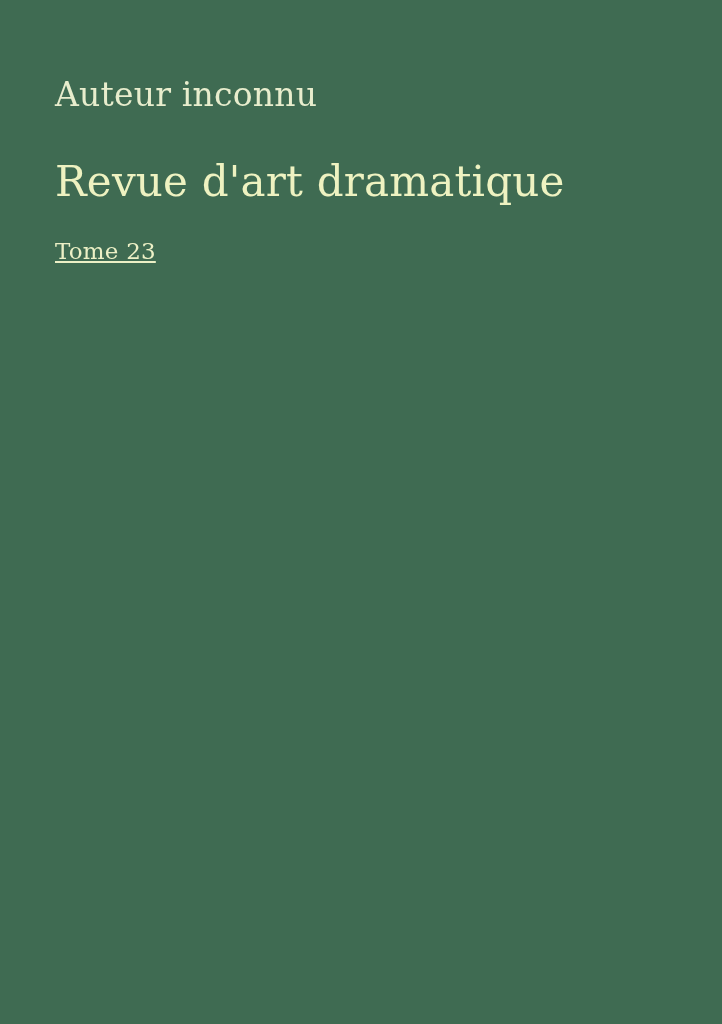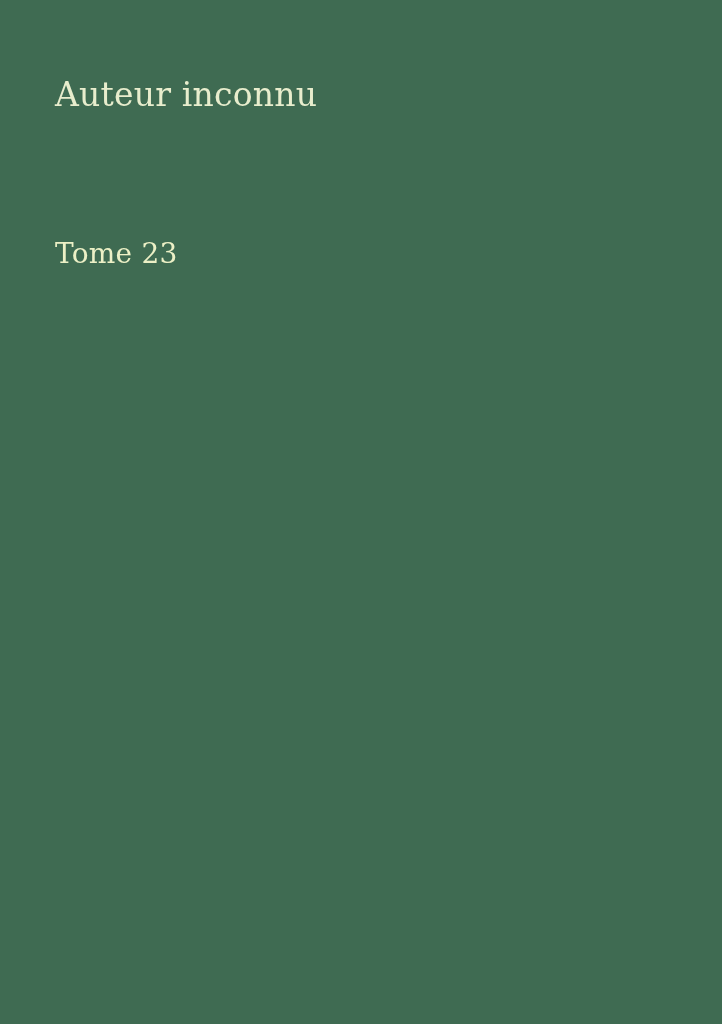--- a/index.html
+++ b/index.html
@@ -43,25 +43,26 @@
     font-weight: 500;
     letter-spacing: 0.2px;
     color: var(--title-text, #eef2c1);
     white-space: nowrap;
   }
 
   .volume-label {
     position: absolute;
     left: 55px;
     top: 240px;
-    font-size: 28px;
+    font-size: 23px;
     line-height: 1;
     letter-spacing: 0.2px;
     color: var(--volume-text, #ecf0c6);
     white-space: nowrap;
+    text-decoration: underline;
   }
 
   .publisher-badge {
     position: absolute;
     left: 472px;
     top: 893px;
     width: 186px;
     height: 69px;
     background: var(--publisher-box-bg, #1d3723);
     display: flex;
@@ -78,17 +79,18 @@
     padding-bottom: 3px;
   }
 </style>
 </head>
 <body>
 
 <div class="cover">
 
   <div class="author-line">Auteur inconnu</div>
 
+  <div class="book-title">Revue d'art dramatique</div>
 
   <div class="volume-label">Tome 23</div>
 
 
 </div>
 
 </body></html>

